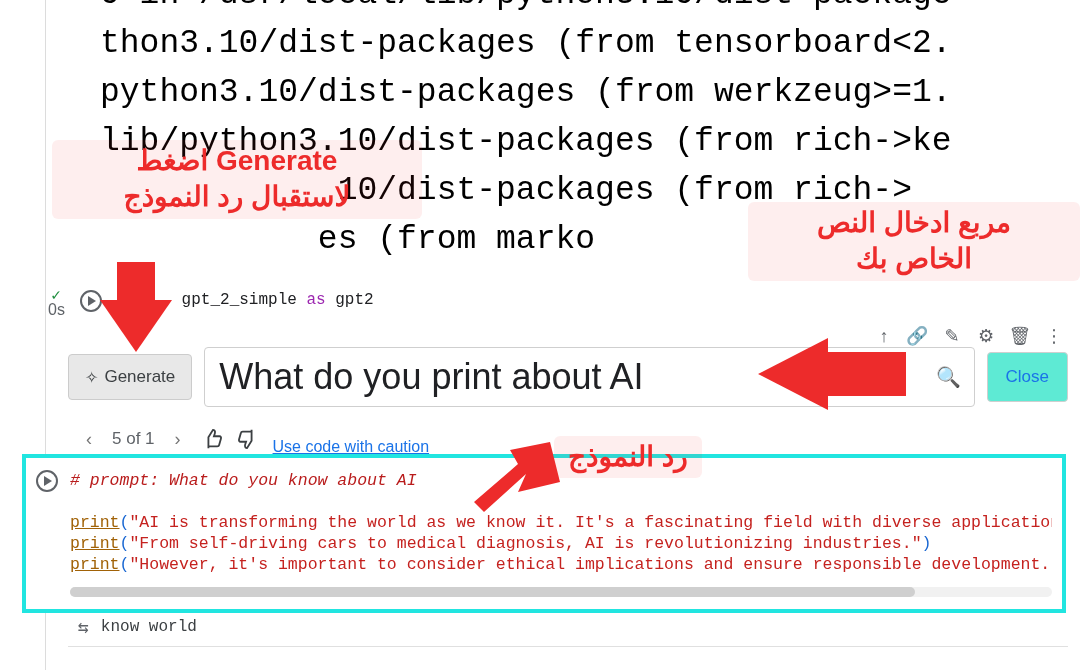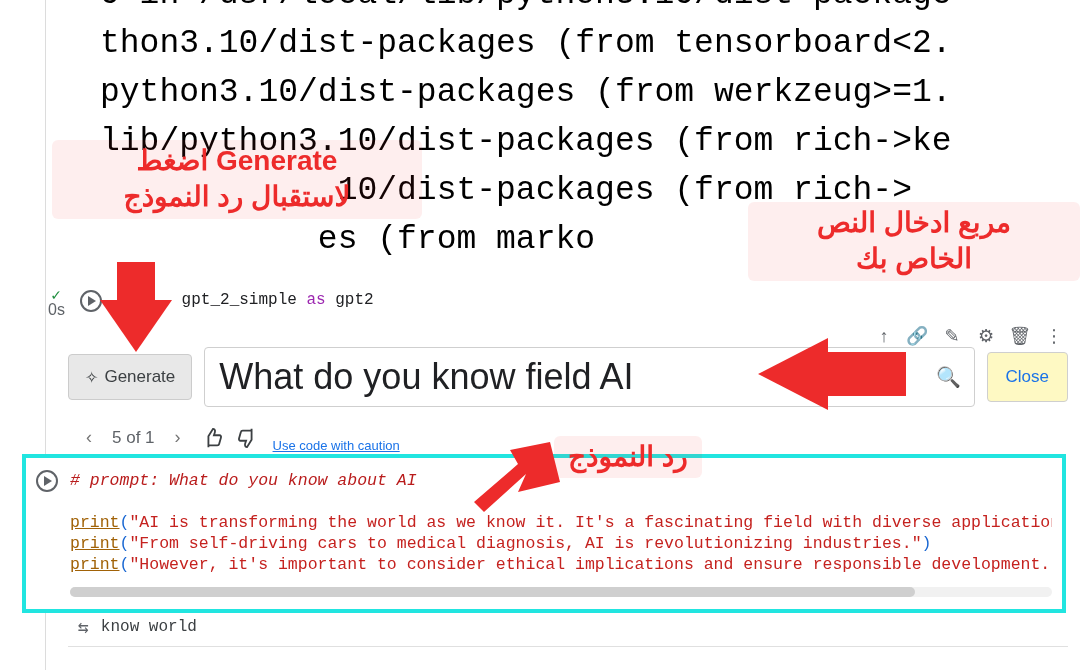--- a/index.html
+++ b/index.html
@@ -134,21 +134,21 @@
     top: 50%;
     transform: translateY(-50%);
     color: #5f6368;
     font-size: 20px;
   }
   .close-btn {
     border: 1px solid #cfcfcf;
     border-radius: 4px;
     padding: 14px 18px;
     font-size: 17px;
-    background: #fef9c3;
+    background: #5eead4;
     color: #1a73e8;
     cursor: pointer;
   }
   .nav-row {
     position: absolute;
     left: 80px;
     top: 422px;
     display: flex;
     align-items: center;
     gap: 14px;
@@ -164,21 +164,21 @@
   .thumbs { display: flex; gap: 10px; }
   .thumbs .thumb {
     width: 24px; height: 24px;
     display: flex; align-items: center; justify-content: center;
     cursor: pointer;
     font-size: 21px;
   }
   .use-caution {
     color: #1a73e8;
     text-decoration: underline;
-    font-size: 13px;
+    font-size: 16px;
     cursor: pointer;
     margin-top: 16px;
   }
   .response-box {
     position: absolute;
     left: 22px;
     top: 454px;
     right: 14px;
     border: 4px solid #21e5e0;
     padding: 12px 10px 12px 44px;
@@ -325,21 +325,21 @@
   <span class="ic">🗑</span>
   <span class="ic">⋮</span>
 </div>
 
 <div class="gen-row">
   <div class="generate-btn">
     <span class="pencil">✧</span>
     <span>Generate</span>
   </div>
   <div class="prompt-box">
-    <span>What do you know field AI</span>
+    <span>What do you print about AI</span>
     <span class="search-inline">🔍</span>
   </div>
   <div class="close-btn">Close</div>
 </div>
 
 <div class="nav-row">
   <span class="chev">‹</span>
   <span>5 of 1</span>
   <span class="chev">›</span>
   <div class="thumbs">

